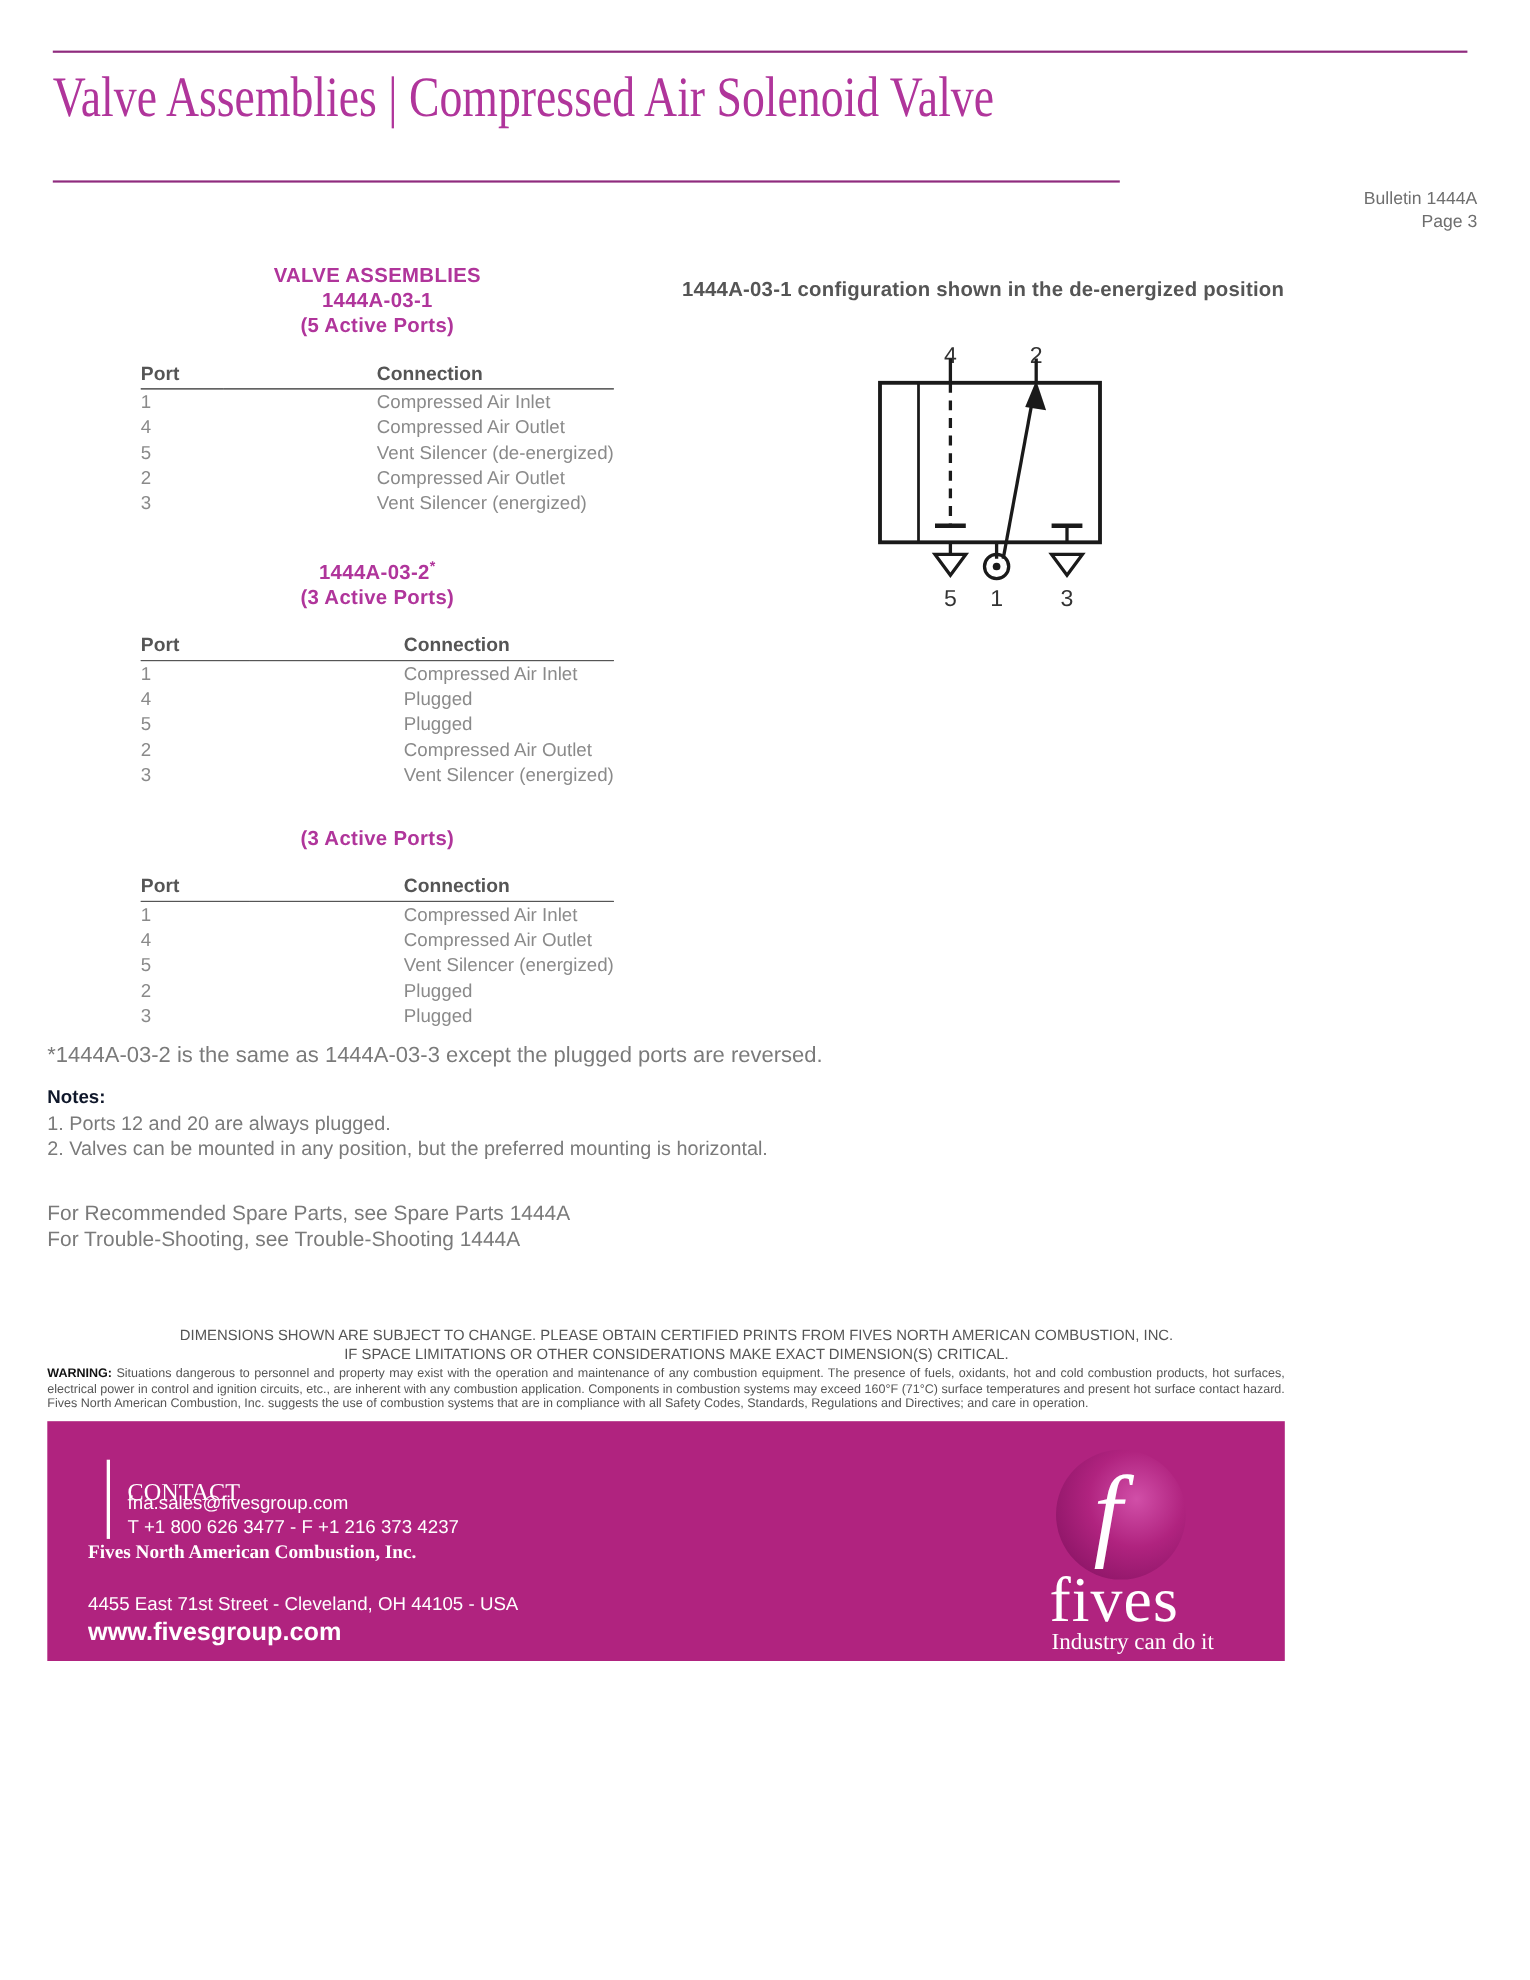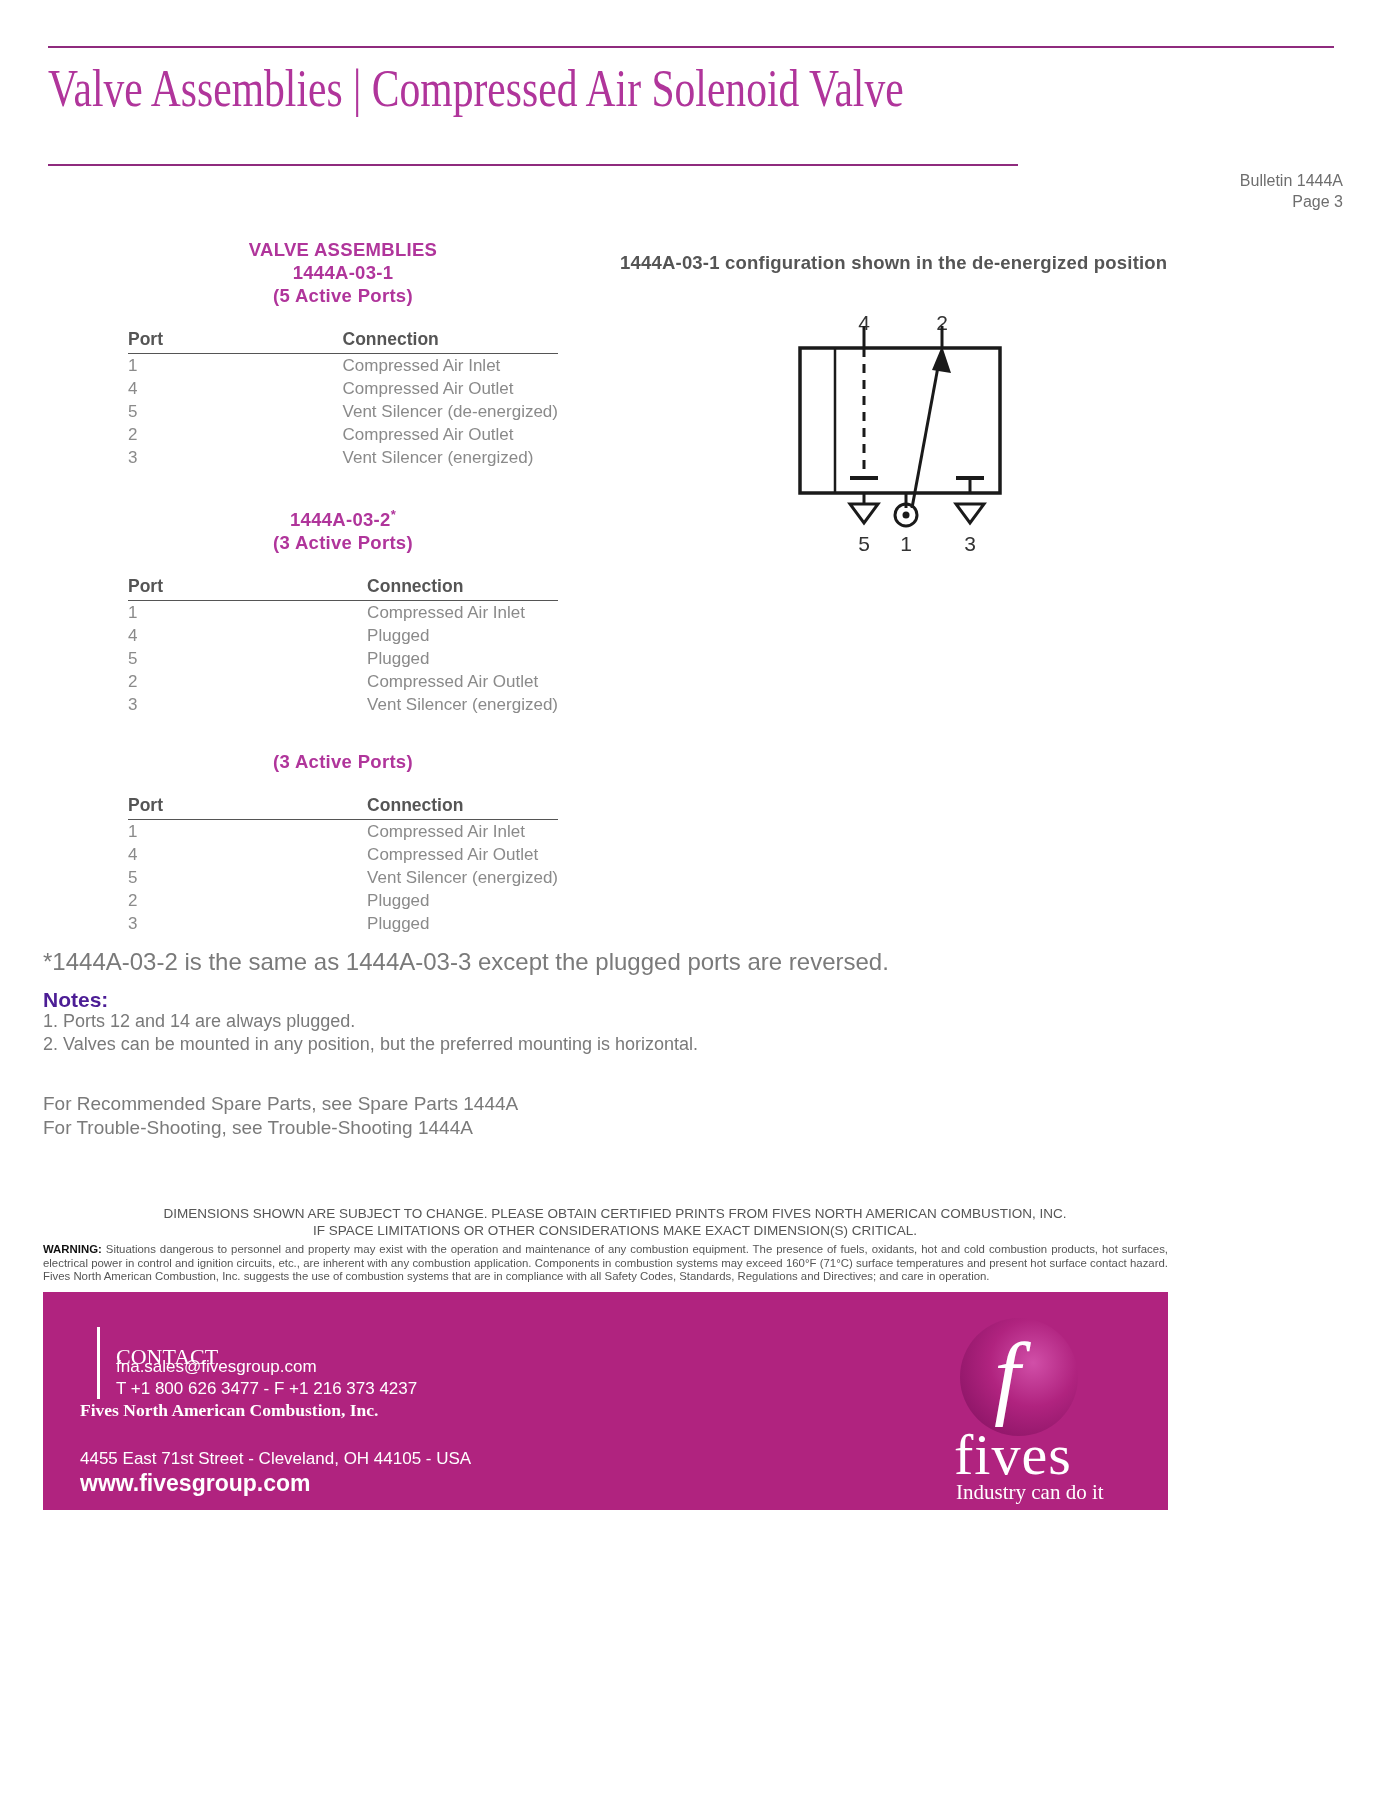--- a/index.html
+++ b/index.html
@@ -50,22 +50,22 @@
   .spacer-grp{height:34px;}
 
   
   .diagram-caption{
     position:absolute;left:620px;top:252px;width:740px;
     font-size:18.5px;font-weight:bold;color:#555;letter-spacing:.2px;
   }
   .diagram{position:absolute;left:760px;top:308px;width:340px;height:260px;}
 
   
-  .note-star{position:absolute;left:43px;top:948px;font-size:24px;color:#7a7a7a;}
-  .notes-h{position:absolute;left:43px;top:988px;font-size:21px;font-weight:bold;color:#4c1d95;}
+  .note-star{position:absolute;left:43px;top:948px;font-size:20px;color:#7a7a7a;}
+  .notes-h{position:absolute;left:43px;top:988px;font-size:17px;font-weight:bold;color:#0f172a;}
   .notes-list{position:absolute;left:43px;top:1010px;width:900px;font-size:18px;color:#7a7a7a;}
   .notes-list div{line-height:23px;}
   .refs{position:absolute;left:43px;top:1092px;width:900px;font-size:19px;color:#7a7a7a;}
   .refs div{line-height:24px;}
 
   
   .dim-note{
     position:absolute;left:90px;top:1205px;width:1050px;text-align:center;
     font-size:13.5px;color:#555;line-height:17px;
   }
@@ -276,21 +276,21 @@
     <polygon points="196,196 224,196 210,215" fill="none" stroke="#1a1a1a" stroke-width="3"></polygon>
 
     <text x="104" y="243" font-family="Liberation Sans, sans-serif" font-size="21" fill="#333" text-anchor="middle">5</text>
     <text x="146" y="243" font-family="Liberation Sans, sans-serif" font-size="21" fill="#333" text-anchor="middle">1</text>
     <text x="210" y="243" font-family="Liberation Sans, sans-serif" font-size="21" fill="#333" text-anchor="middle">3</text>
   </svg>
 
   <div class="note-star">*1444A-03-2 is the same as 1444A-03-3 except the plugged ports are reversed.</div>
   <div class="notes-h">Notes:</div>
   <div class="notes-list">
-    <div>1. Ports 12 and 14 are always plugged.</div>
+    <div>1. Ports 12 and 20 are always plugged.</div>
     <div>2. Valves can be mounted in any position, but the preferred mounting is horizontal.</div>
   </div>
 
   <div class="refs">
     <div>For Recommended Spare Parts, see Spare Parts 1444A</div>
     <div>For Trouble-Shooting, see Trouble-Shooting 1444A</div>
   </div>
 
   <div class="dim-note">
     <div>DIMENSIONS SHOWN ARE SUBJECT TO CHANGE. PLEASE OBTAIN CERTIFIED PRINTS FROM FIVES NORTH AMERICAN COMBUSTION, INC.</div>

